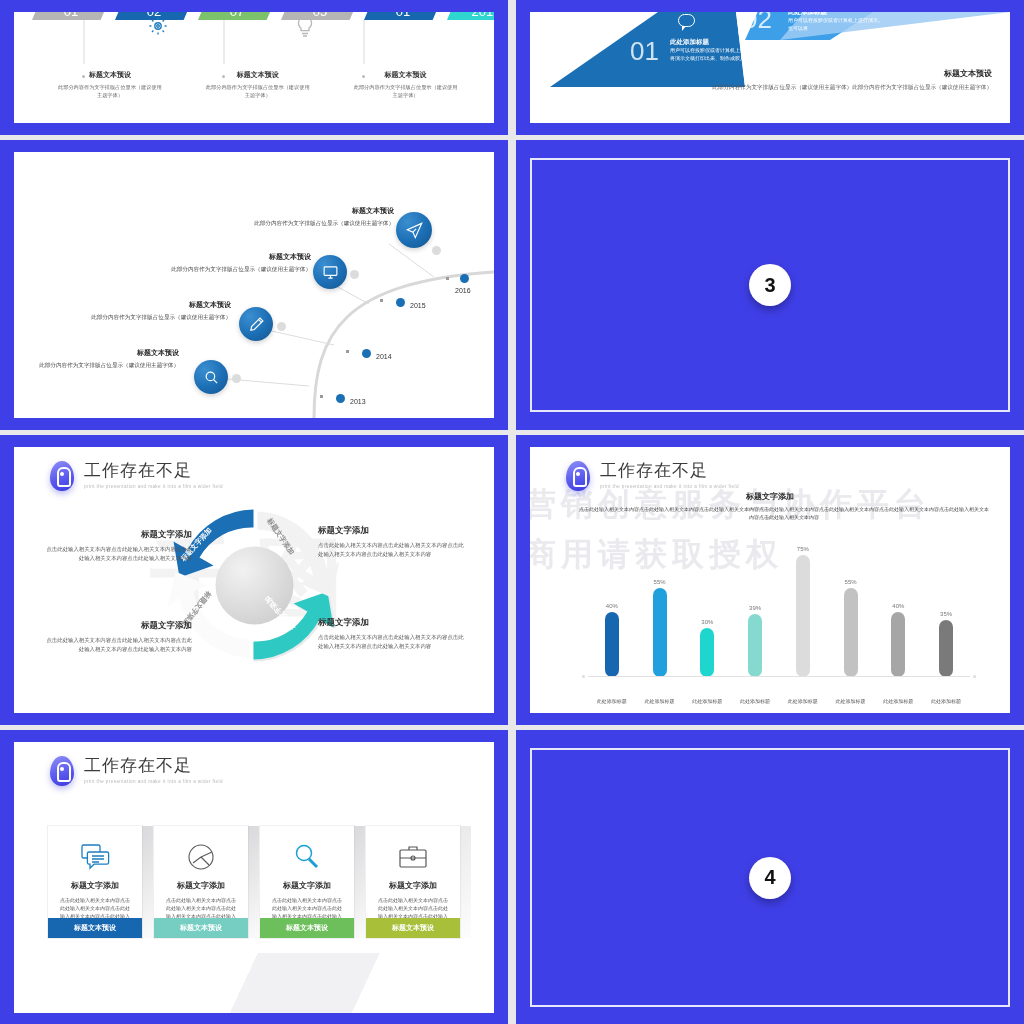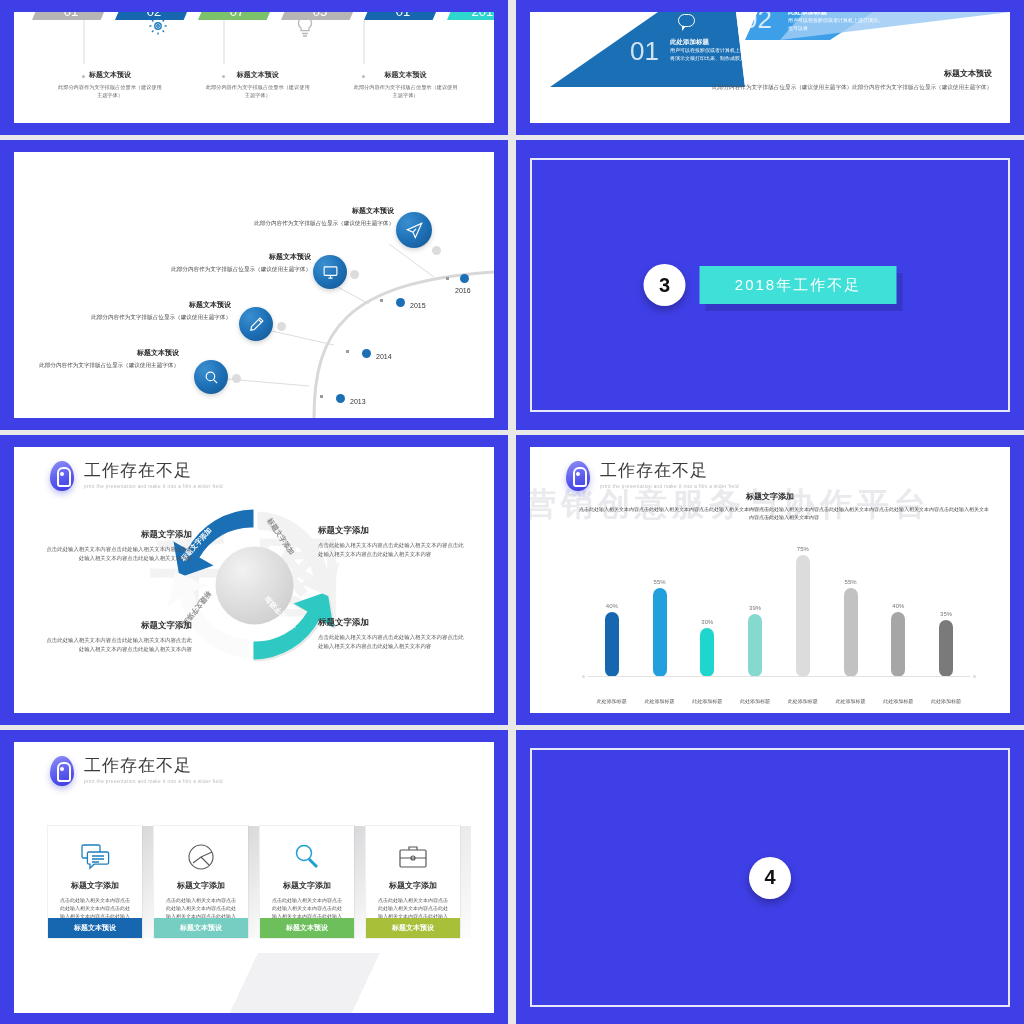--- a/index.html
+++ b/index.html
@@ -329,21 +329,20 @@
         <div class="tl-sq" style="left:306px;top:243px"></div>
         <div class="tl-yr" style="left:336px;top:246px">2013</div>
       </div>
     </div>
   </div>
 
   <div class="slide">
     <div class="sec-frame"></div>
     <div class="sec-row">
       <div class="sec-num">3</div>
-      <div class="sec-bar">2018年工作不足</div>
     </div>
   </div>
 
   <div class="slide">
     <div class="inner">
       <div class="wm">
           <span>千图</span>
         </div>
 
       <div class="hdr">
@@ -384,20 +383,21 @@
       <div class="s5-txt" style="right:26px;top:170px;text-align:left">
         <div class="t">标题文字添加</div>
         <div class="d">点击此处输入相关文本内容点击此处输入相关文本内容点击此处输入相关文本内容点击此处输入相关文本内容</div>
       </div>
     </div>
   </div>
 
   <div class="slide">
     <div class="inner">
       <div class="wm-txt" style="top:36px;left:-6px">营销创意服务与协作平台</div>
+      <div class="wm-txt" style="top:86px;left:-6px">商用请获取授权</div>
 
       <div class="hdr">
         <div class="hdr-icon"></div>
         <div class="hdr-txt">
           <div class="title">工作存在不足</div>
           <div class="sub">print the presentation and make it into a film a wider field</div>
         </div>
       </div>
 
       <div class="ch-title">标题文字添加</div>

